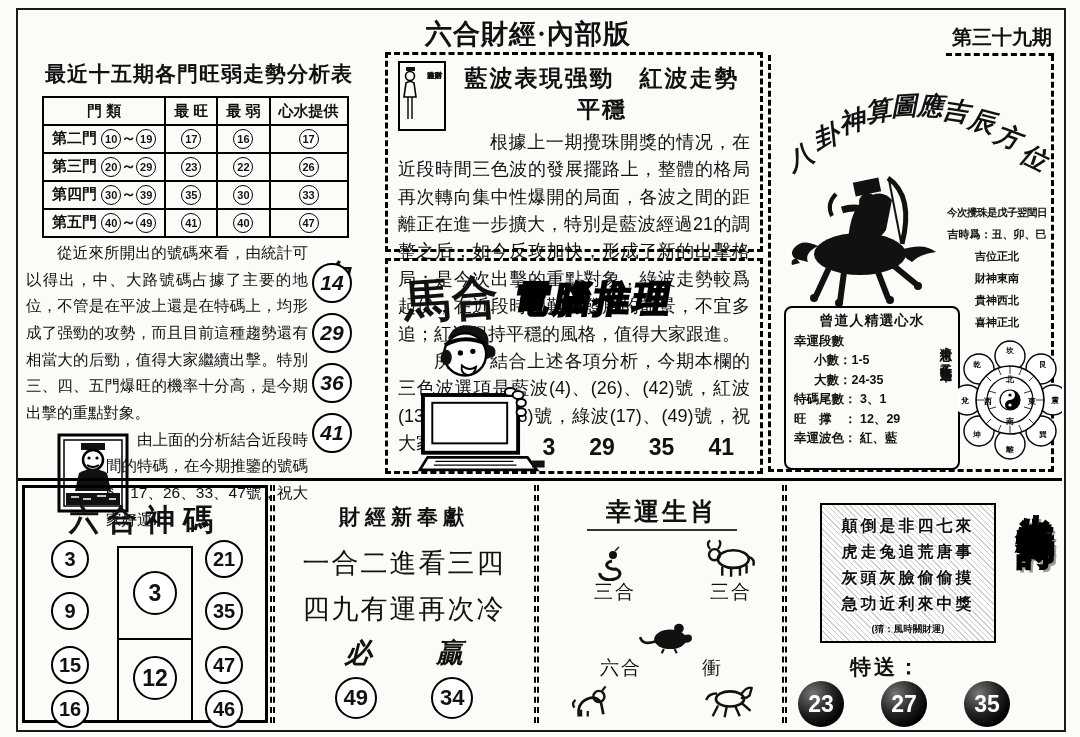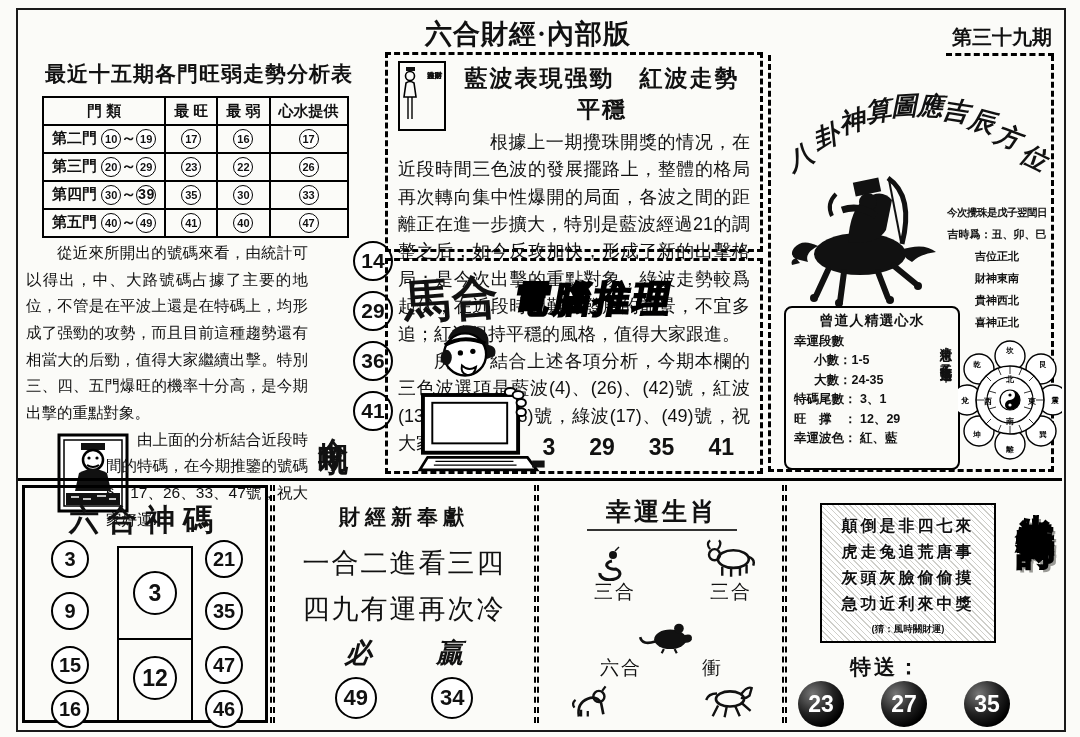--- a/index.html
+++ b/index.html
@@ -23,21 +23,21 @@
 
   
   .analysis-title{left:34px;top:60px;width:330px;text-align:center;font-size:21px;font-weight:900;letter-spacing:1px;}
   .analysis-table{left:42px;top:96px;border-collapse:collapse;font-size:15px;}
   .analysis-table th,.analysis-table td{border:2px solid #000;text-align:center;padding:2px 8px;height:22px;font-weight:bold;white-space:nowrap;}
 
   .article{left:26px;top:240px;width:282px;font-size:15.5px;line-height:1.72;text-align:justify;}
   .article p{margin:0;text-indent:2em;}
   .seal{float:left;width:72px;height:80px;margin:6px 8px 0 0;}
 
-  .roar{left:312px;top:236px;width:62px;display:flex;flex-direction:row;align-items:flex-end;}
+  .roar{left:312px;top:236px;width:62px;display:flex;flex-direction:column;align-items:flex-start;font-style:italic;}
   .roar-title{writing-mode:vertical-rl;text-orientation:upright;font-weight:900;font-size:30px;
               font-family:"Liberation Serif",serif;letter-spacing:4px;margin-bottom:10px;}
   .roar .circle-num{margin:6px 0;}
 
   
   .wave-box{left:385px;top:52px;width:378px;height:200px;border:3px dashed #000;box-sizing:border-box;padding:6px 10px 8px 10px;}
   .wave-head{text-align:center;font-size:23px;font-weight:900;letter-spacing:2px;margin:2px 0 4px 0;}
   .wave-body{font-size:18px;line-height:1.52;text-align:justify;}
   .wave-body p{margin:0;text-indent:2em;}
   .stamp{float:left;width:48px;height:70px;border:2px solid #000;margin:0 8px 2px 0;display:flex;padding:2px;box-sizing:border-box;}
@@ -128,21 +128,21 @@
           <td><span class="circle-num" style="width: 20px; height: 20px; font-size: 11px; border-width: 1.6px;">16</span></td>
           <td><span class="circle-num" style="width: 20px; height: 20px; font-size: 11px; border-width: 1.6px;">17</span></td>
         </tr>
         <tr>
           <td>第三門 <span class="circle-num" style="width: 20px; height: 20px; font-size: 11px; border-width: 1.6px;">20</span>～<span class="circle-num" style="width: 20px; height: 20px; font-size: 11px; border-width: 1.6px;">29</span></td>
           <td><span class="circle-num" style="width: 20px; height: 20px; font-size: 11px; border-width: 1.6px;">23</span></td>
           <td><span class="circle-num" style="width: 20px; height: 20px; font-size: 11px; border-width: 1.6px;">22</span></td>
           <td><span class="circle-num" style="width: 20px; height: 20px; font-size: 11px; border-width: 1.6px;">26</span></td>
         </tr>
         <tr>
-          <td>第四門 <span class="circle-num" style="width: 20px; height: 20px; font-size: 11px; border-width: 1.6px;">30</span>～<span class="circle-num" style="width: 20px; height: 20px; font-size: 14px; border-width: 1.6px; font-family: Liberation Mono, monospace;">39</span></td>
+          <td>第四門 <span class="circle-num" style="width: 20px; height: 20px; font-size: 11px; border-width: 1.6px;">30</span>～<span class="circle-num" style="width: 20px; height: 20px; font-size: 11px; border-width: 1.6px;">39</span></td>
           <td><span class="circle-num" style="width: 20px; height: 20px; font-size: 11px; border-width: 1.6px;">35</span></td>
           <td><span class="circle-num" style="width: 20px; height: 20px; font-size: 11px; border-width: 1.6px;">30</span></td>
           <td><span class="circle-num" style="width: 20px; height: 20px; font-size: 11px; border-width: 1.6px;">33</span></td>
         </tr>
         <tr>
           <td>第五門 <span class="circle-num" style="width: 20px; height: 20px; font-size: 11px; border-width: 1.6px;">40</span>～<span class="circle-num" style="width: 20px; height: 20px; font-size: 11px; border-width: 1.6px;">49</span></td>
           <td><span class="circle-num" style="width: 20px; height: 20px; font-size: 11px; border-width: 1.6px;">41</span></td>
           <td><span class="circle-num" style="width: 20px; height: 20px; font-size: 11px; border-width: 1.6px;">40</span></td>
           <td><span class="circle-num" style="width: 20px; height: 20px; font-size: 11px; border-width: 1.6px;">47</span></td>
         </tr>

